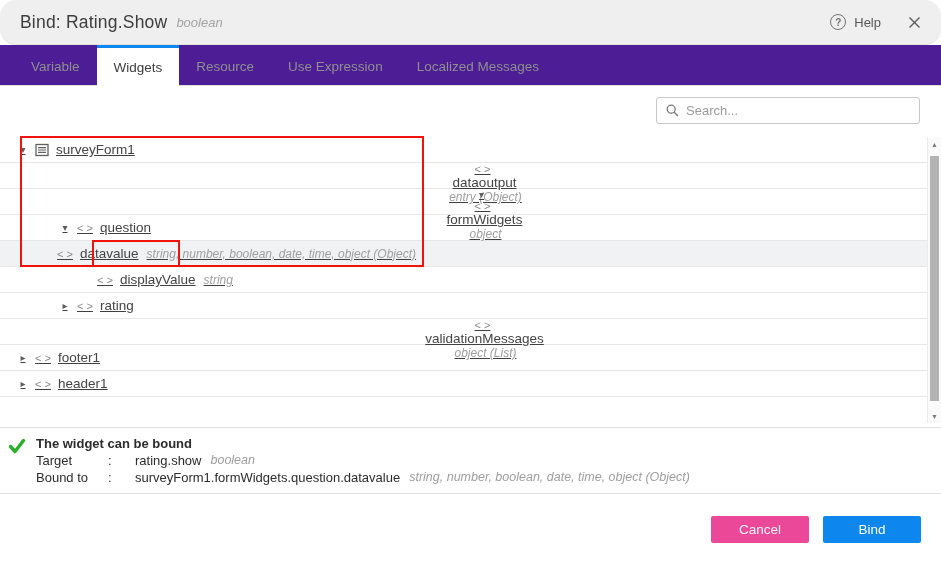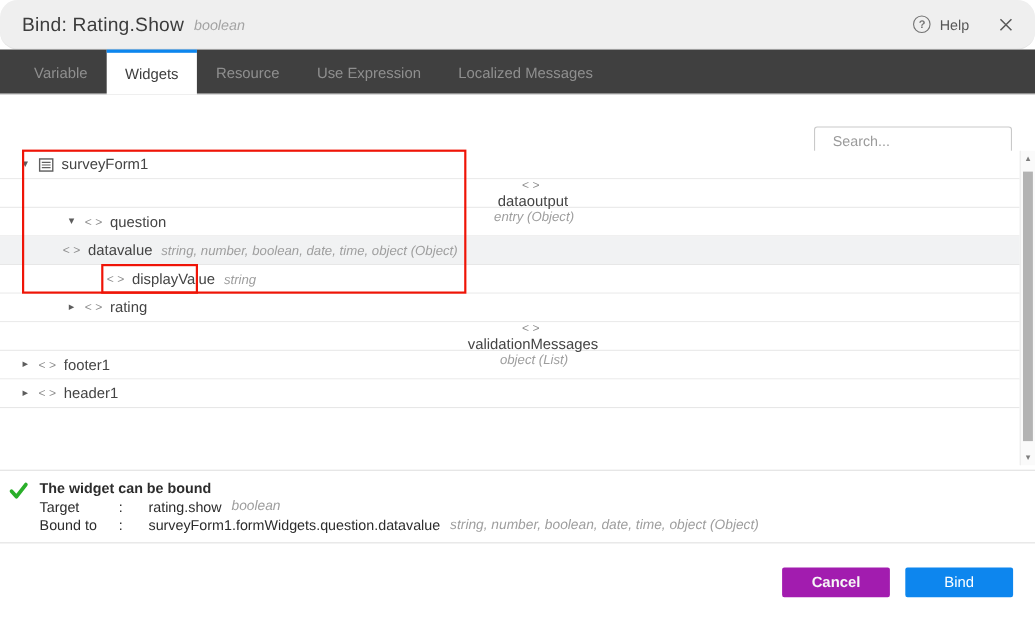--- a/index.html
+++ b/index.html
@@ -24,47 +24,47 @@
     width: 16px; height: 16px; border: 1.4px solid #737373; border-radius: 50%;
     display: flex; align-items: center; justify-content: center;
     font-size: 10px; color: #737373; font-weight: 700;
   }
   .help-circle::before { content: "?"; }
   .help-label { font-size: 13px; color: #565656; margin-left: 8px; }
   .close-btn { margin-left: 27px; cursor: pointer; display: flex; align-items: center; }
 
   
   .tabs {
-    display: flex; height: 41px; background: #404040;
+    display: flex; height: 41px; background: #4c1d95;
     border-bottom: 1px solid #dfdfdf; padding-left: 14px;
   }
   .tab {
     display: flex; align-items: center; padding: 0 17px;
     font-size: 13.5px; color: #8f8f8f; border-top: 3px solid transparent; cursor: pointer;
   }
   .tab.active {
     background: #fff; color: #3d3d3d; border-top-color: var(--accent, #0d86ee);
     margin-bottom: -1px;
   }
 
   
   .search-row { height: 51px; position: relative; background: #fff; }
   .search-box {
-    position: absolute; right: 21px; top: 11px; width: 180px; height: 27px;
+    position: absolute; right: 21px; top: 11px; width: 264px; height: 27px;
     border: 1px solid #c9c9c9; border-radius: 3px; background: #fff;
-    display: flex; align-items: center; padding: 0 8px 0 9px; margin-top: 18px;
+    display: flex; align-items: center; padding: 0 8px 0 9px;
   }
   .search-box input {
     border: 0; outline: none; flex: 1; font-size: 13px; margin-left: 7px;
     font-family: inherit; color: #444; background: transparent;
   }
   .search-box input::placeholder { color: #9b9b9b; }
 
   
-  .tree { position: relative; height: 286px; }
+  .tree { position: relative; height: 286px; text-decoration: underline; }
   .tree-rows { margin-right: 14px; }
   .trow {
     height: 26px; display: flex; align-items: center;
     border-bottom: 1px solid #e7e7e7; cursor: pointer; background: #fff;
   }
   .trow.selected { background: #f1f2f3; padding-left: 36px; }
   .lvl0 { padding-left: 14px; } .lvl1 { padding-left: 36px; flex-direction: column; }
   .lvl2 { padding-left: 56px; } .lvl3 { padding-left: 76px; }
   .arrow { width: 18px; text-align: center; font-size: 10px; color: #5d5d5d; flex: none; }
   .arrow.down::before { content: "▾"; }
@@ -106,21 +106,21 @@
   .svalue { white-space: nowrap; }
   .stype { font-style: italic; color: #9e9e9e; margin-left: 9px; white-space: nowrap; font-size: 12.5px; }
 
   
   .actions { display: flex; justify-content: flex-end; gap: 14px; padding: 22px 20px 0 0; }
   .btn {
     width: 98px; height: 27px; border: 0; border-radius: 2px;
     font-family: inherit; font-size: 13.5px; color: #fff; cursor: pointer;
     display: flex; align-items: center; justify-content: center;
   }
-  .btn.cancel { background: #a21caf; color: #f6f6f6; font-weight: bold; }
+  .btn.cancel { background: #ec4899; color: #f6f6f6; }
   .btn.bind { background: #0d86ee; }
 </style>
 </head>
 <body>
 
 <div class="dialog">
 
   <div class="titlebar">
     <span class="title">Bind: Rating.Show</span>
     <span class="subtitle">boolean</span>
@@ -169,20 +169,26 @@
         <span class="tlabel">surveyForm1</span>
       </div>
 
       <div class="trow lvl1">
         <span class="arrow"></span>
         <span class="cicon"></span>
         <span class="tlabel">dataoutput</span>
         <span class="ttype">entry (Object)</span>
       </div>
 
+      <div class="trow lvl1">
+        <span class="arrow down"></span>
+        <span class="cicon"></span>
+        <span class="tlabel">formWidgets</span>
+        <span class="ttype">object</span>
+      </div>
 
       <div class="trow lvl2">
         <span class="arrow down"></span>
         <span class="cicon"></span>
         <span class="tlabel">question</span>
       </div>
 
       <div class="trow lvl3 selected">
         <span class="arrow"></span>
         <span class="cicon"></span>

